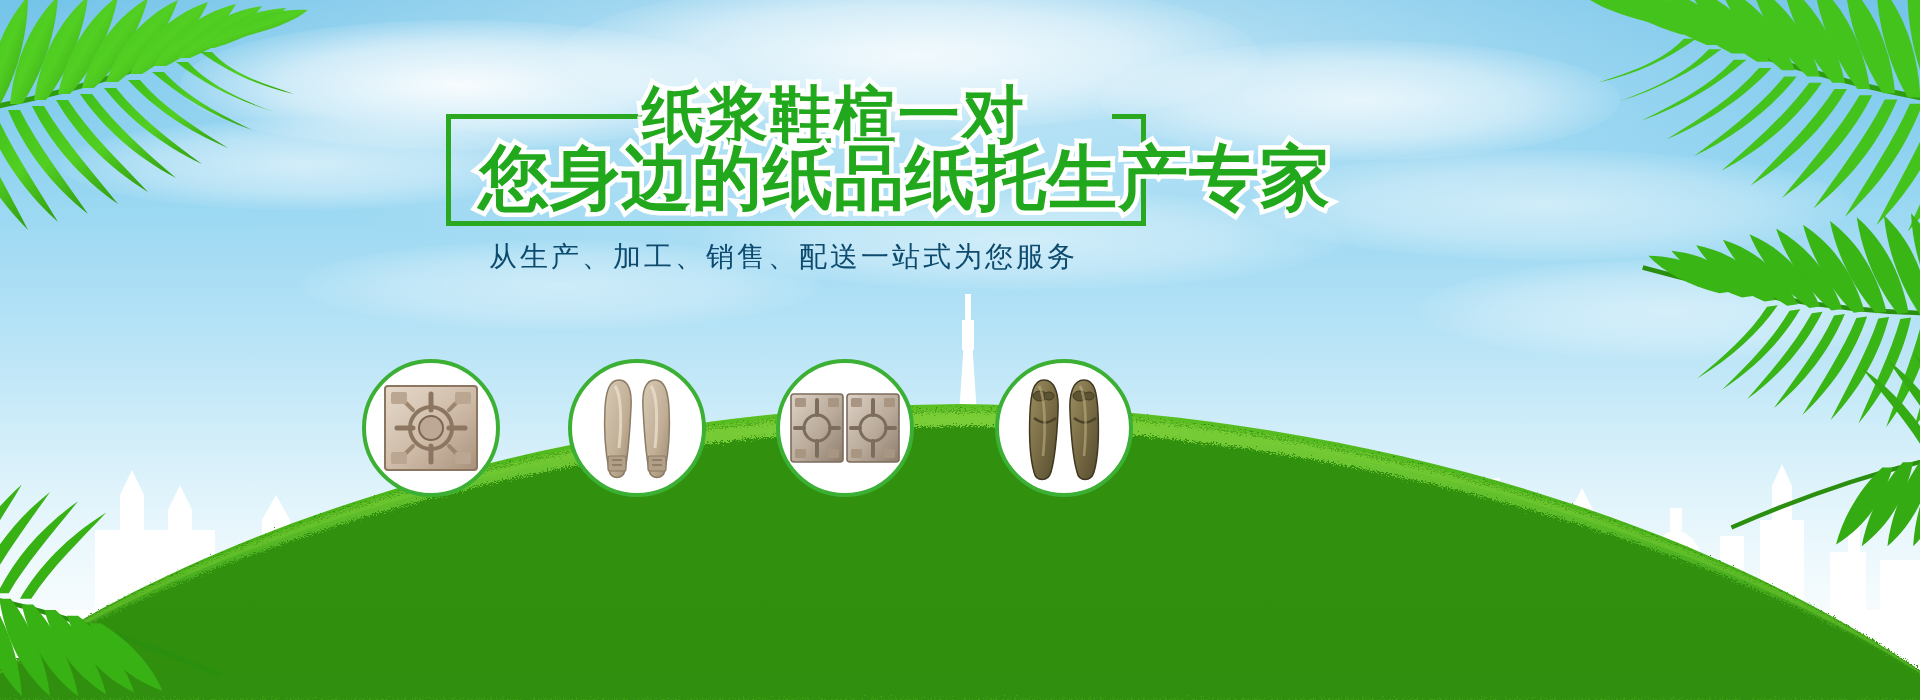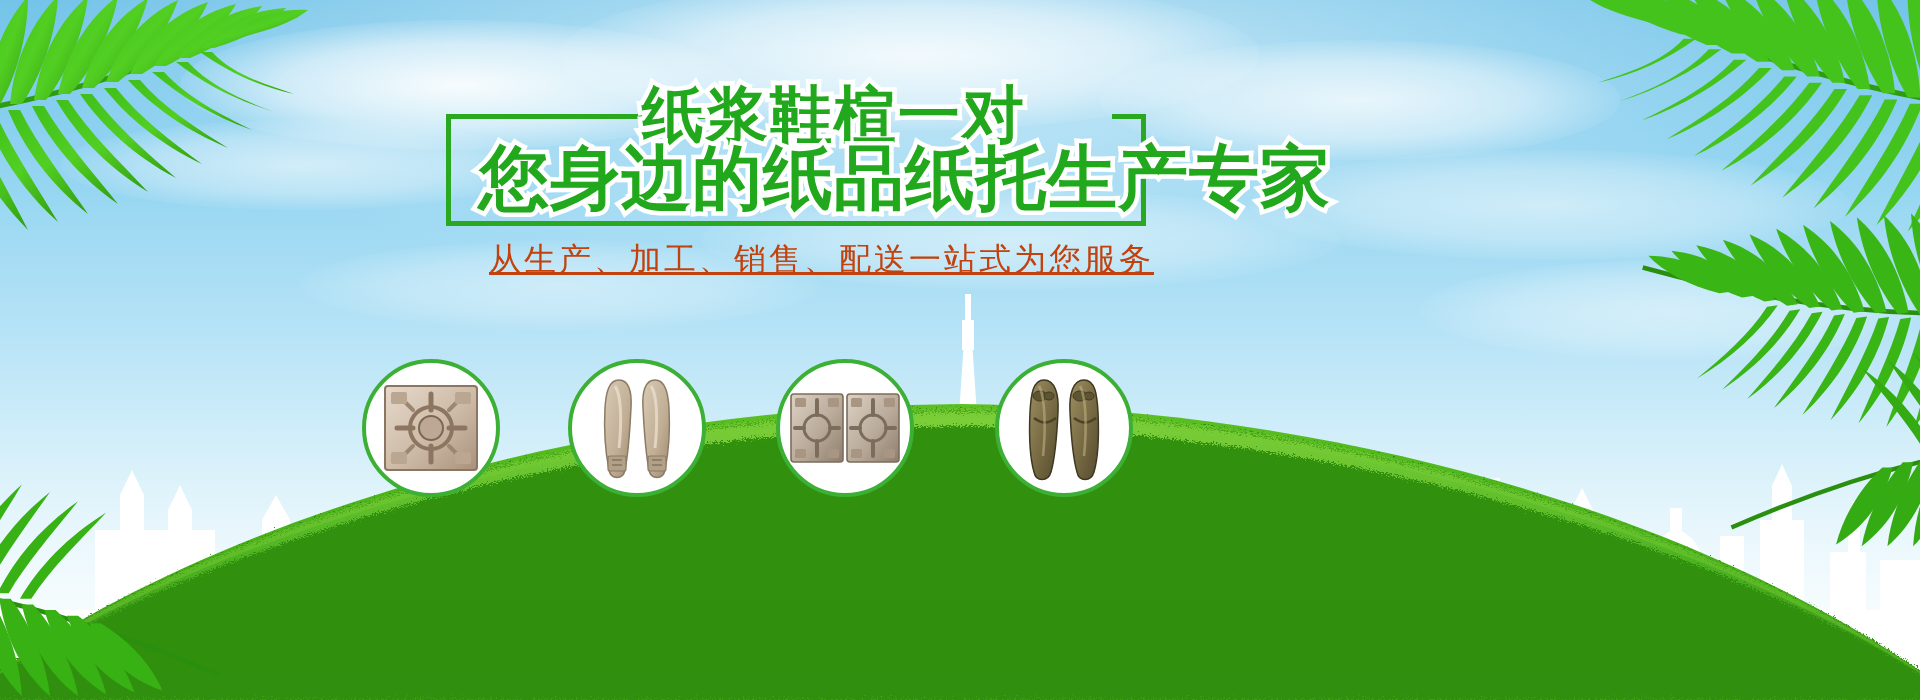--- a/index.html
+++ b/index.html
@@ -110,26 +110,25 @@
     font-size:70px;
     line-height:80px;
     letter-spacing:1px;
     margin-left:27px;
   }
 
   .subtitle {
     position:absolute;
     left:489px; top:238px;
     width:700px;
-    font-size:32px;
-    color:#c2410c;
+    font-size:28px;
+    color:#0c4a6e;
     letter-spacing:3px;
     white-space:nowrap;
     font-weight:400;
-    text-decoration:underline;
   }
 
   
   .circle {
     position:absolute;
     border-radius:50%;
     background:#ffffff;
     border:4px solid #3cb034;
     overflow:hidden;
     display:flex; align-items:center; justify-content:center;

